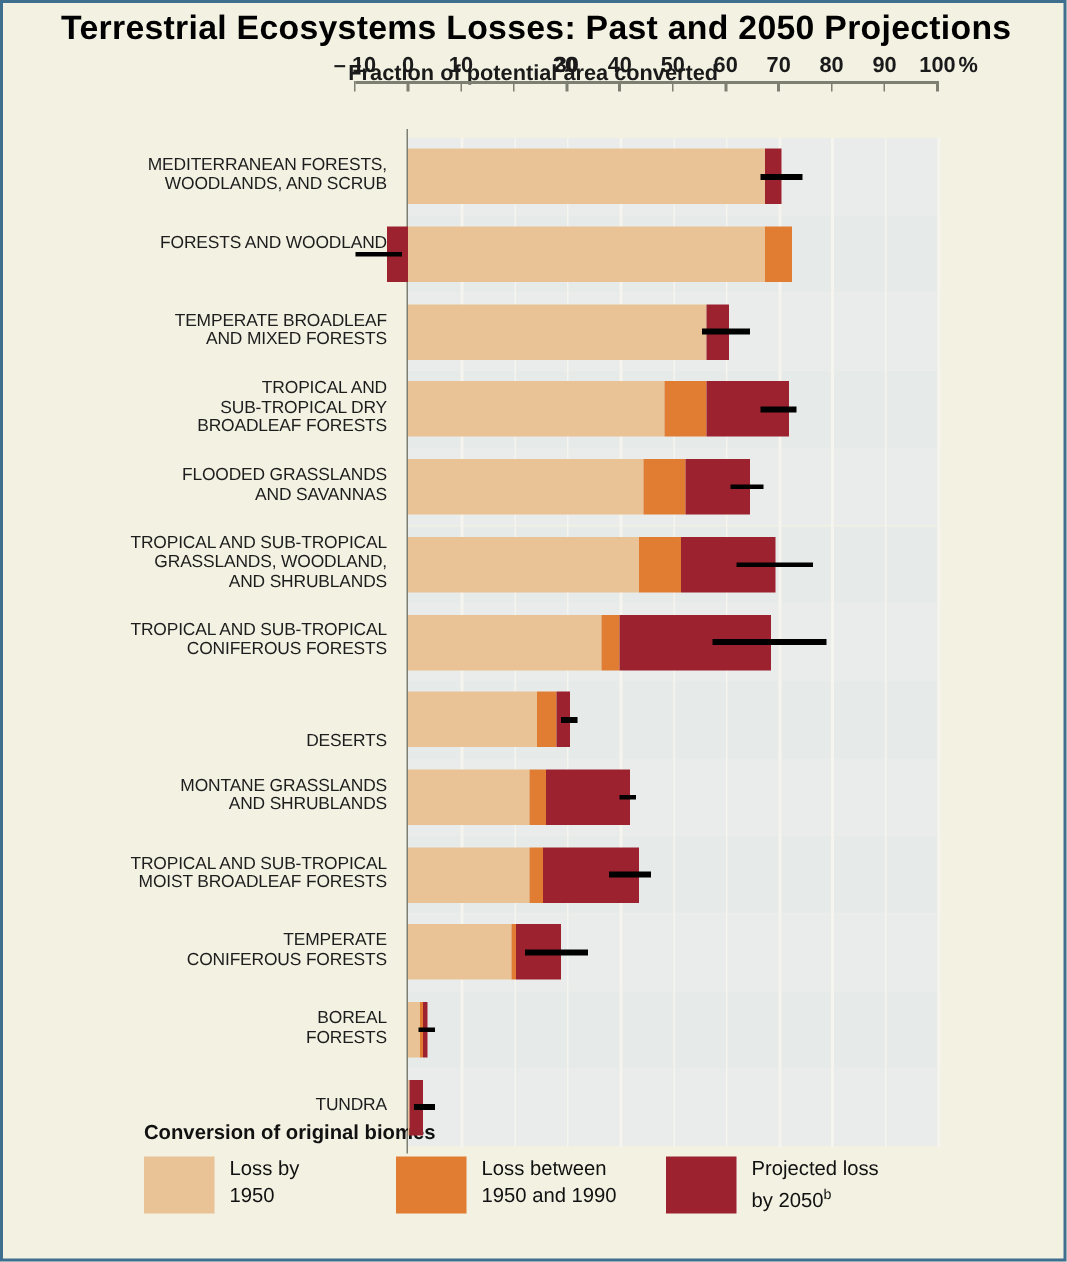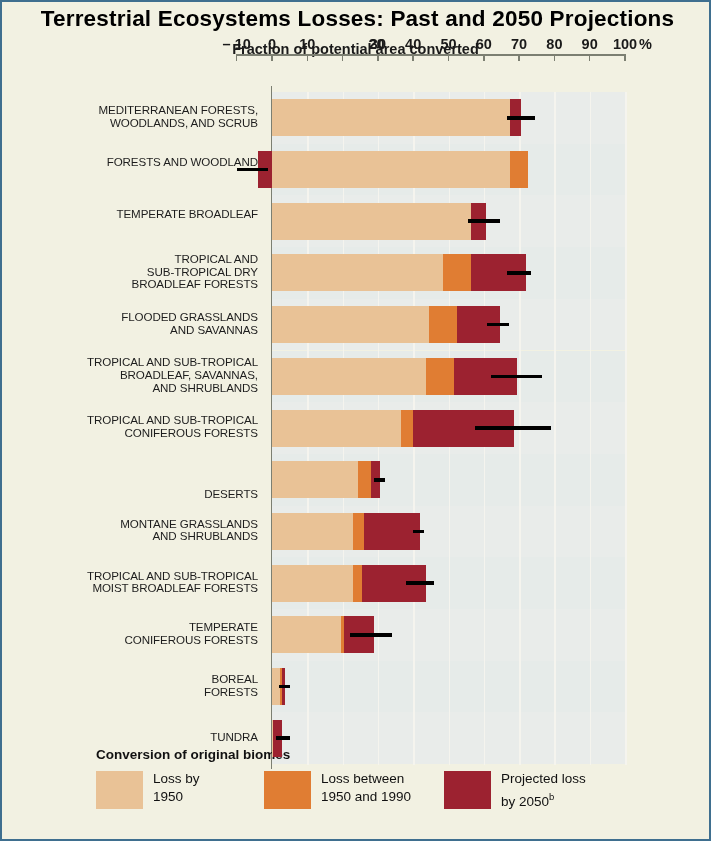--- a/index.html
+++ b/index.html
@@ -154,33 +154,34 @@
   <div id="labels">
       <div class="rowlabel" style="right: 447px; top: 68.25px;">
         <div>MEDITERRANEAN FORESTS,</div>
         <div>WOODLANDS, AND SCRUB</div>
       </div>
       <div class="rowlabel" style="right: 447px; top: 119.95px;">
         <div>FORESTS AND WOODLAND</div>
       </div>
       <div class="rowlabel" style="right: 447px; top: 171.65px;">
         <div>TEMPERATE BROADLEAF</div>
+        <div>AND MIXED FORESTS</div>
       </div>
       <div class="rowlabel" style="right: 447px; top: 217.05px; text-align: right;">
         <div>TROPICAL AND</div>
         <div>SUB-TROPICAL DRY</div>
         <div>BROADLEAF FORESTS</div>
       </div>
       <div class="rowlabel" style="right: 447px; top: 275.05px;">
         <div>FLOODED GRASSLANDS</div>
         <div>AND SAVANNAS</div>
       </div>
       <div class="rowlabel" style="right: 447px; top: 320.45px;">
         <div>TROPICAL AND SUB-TROPICAL</div>
-        <div>BROADLEAF, SAVANNAS,</div>
+        <div>GRASSLANDS, WOODLAND,</div>
         <div>AND SHRUBLANDS</div>
       </div>
       <div class="rowlabel" style="right: 447px; top: 378.45px;">
         <div>TROPICAL AND SUB-TROPICAL</div>
         <div>CONIFEROUS FORESTS</div>
       </div>
       <div class="rowlabel" style="right: 447px; top: 436.45px; margin-top: 16px;">
         <div>DESERTS</div>
       </div>
       <div class="rowlabel" style="right: 447px; top: 481.85px;">

